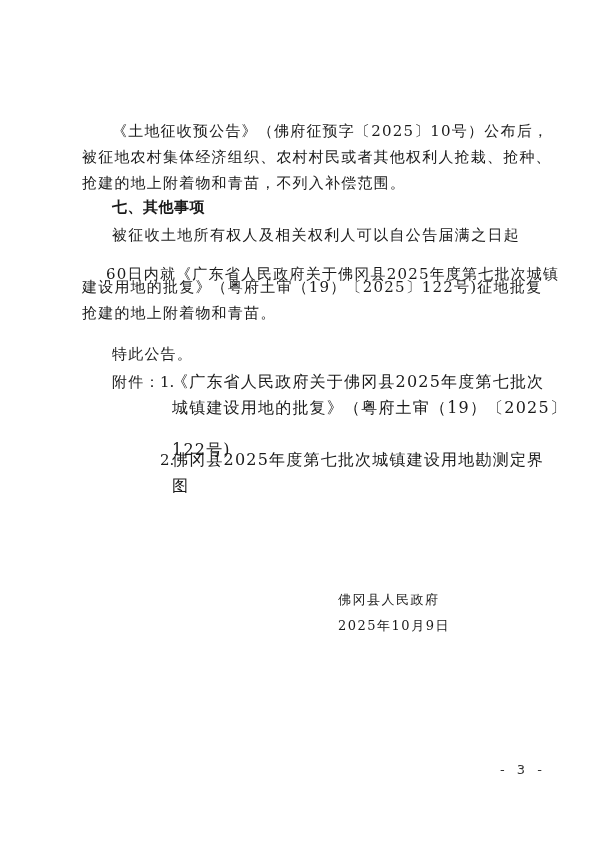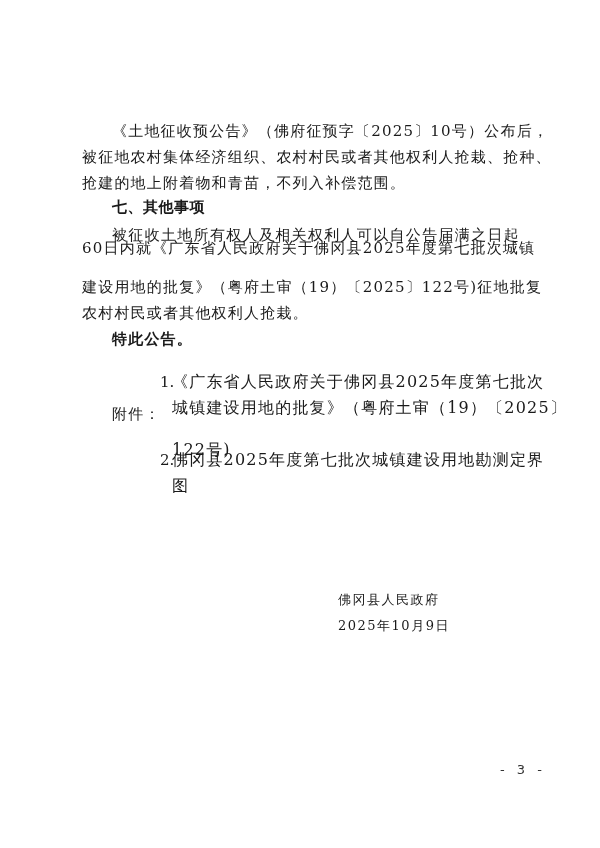--- a/index.html
+++ b/index.html
@@ -37,28 +37,28 @@
 <body>
 
 <div>
 
   <div class="line indent" style="top:121px; width:408px;">《土地征收预公告》（佛府征预字〔2025〕10号）公布后，</div>
   <div class="line just" style="top:147px;">被征地农村集体经济组织、农村村民或者其他权利人抢栽、抢种、</div>
   <div class="line" style="top:173px;">抢建的地上附着物和青苗，不列入补偿范围。</div>
 
   <div class="line indent bold" style="top:199px;">七、其他事项</div>
   <div class="line indent just" style="top:225px; width:408px;">被征收土地所有权人及相关权利人可以自公告届满之日起</div>
-  <div class="line just" style="top:238px;">60日内就《广东省人民政府关于佛冈县2025年度第七批次城镇</div>
+  <div class="line just" style="top:264px;margin-left:24px;">60日内就《广东省人民政府关于佛冈县2025年度第七批次城镇</div>
   <div class="line just" style="top:277px;">建设用地的批复》（粤府土审（19）〔2025〕122号)征地批复</div>
-  <div class="line" style="top:303px;">农村村民或者其他权利人抢栽。</div>
+  <div class="line" style="top:303px;">抢建的地上附着物和青苗。</div>
 
-  <div class="line indent" style="top:329px;font-weight:bold;">特此公告。</div>
+  <div class="line indent" style="top:344px;">特此公告。</div>
 
   <div>
-    <span class="att-label" style="top:372px;margin-top:32px;">附件：</span>
+    <span class="att-label" style="top:372px;">附件：</span>
 
     <div>
       <span class="att-num" style="top:372px; left:160px;">1.</span>
       <span class="att-text" style="top:372px;">《广东省人民政府关于佛冈县2025年度第七批次</span>
       <span class="att-text" style="top:398px;">城镇建设用地的批复》（粤府土审（19）〔2025〕</span>
       <span class="att-text" style="top:440px;">122号)</span>
     </div>
 
     <div>
       <span class="att-num" style="top:450px; left:160px;">2.</span>

